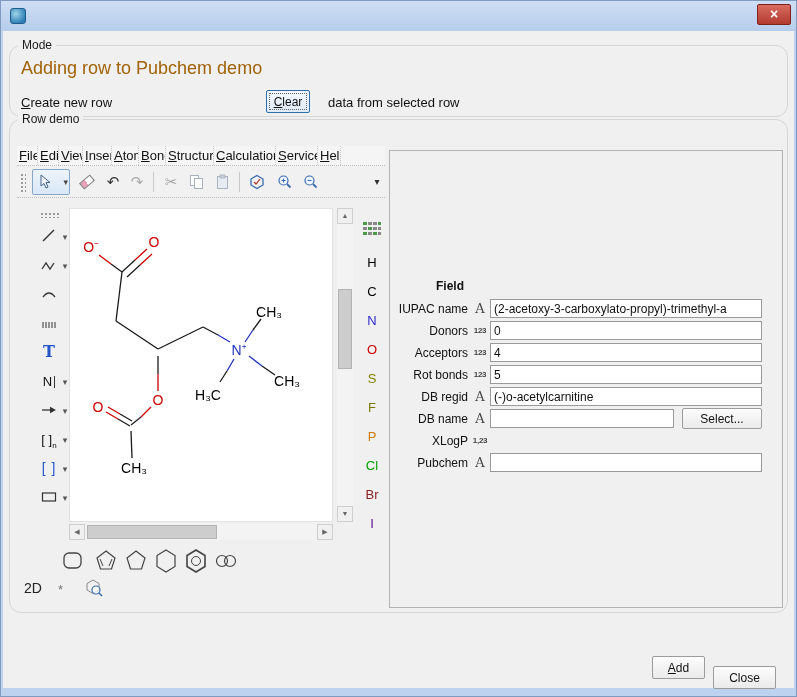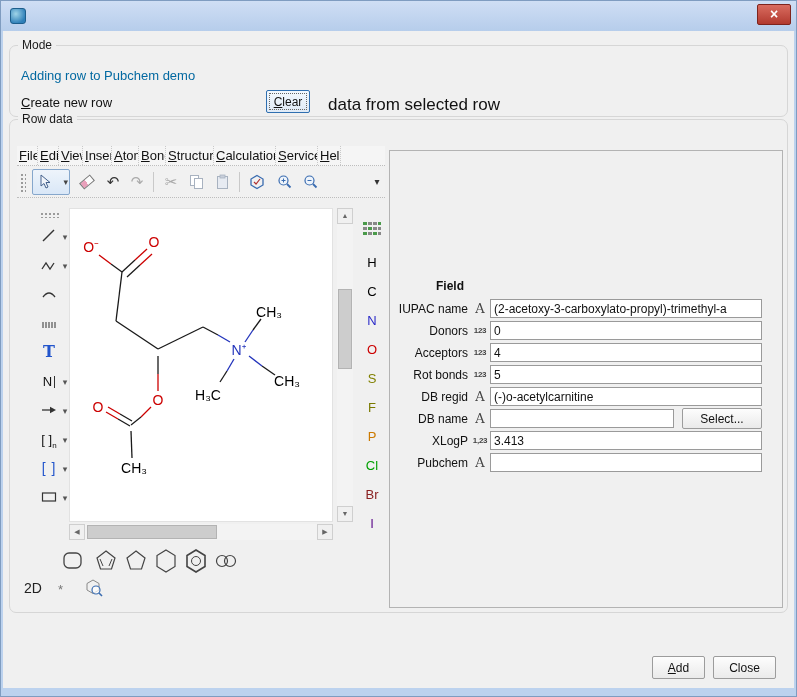--- a/index.html
+++ b/index.html
@@ -13,32 +13,32 @@
   .app-icon { position:absolute; left:9px; top:7px; width:16px; height:16px; border-radius:3px;
               background:radial-gradient(circle at 35% 35%, #9fd4e8, #2e7fb8 75%);
               border:1px solid #1d5e8c; }
   .title { position:absolute; left:0; right:0; top:6px; text-align:center; font-size:15px; color:#111; }
   .close-btn { position:absolute; right:5px; top:3px; width:34px; height:21px; cursor:default;
                background:linear-gradient(#d96c60,#b23a2f); border:1px solid #7e241d; border-radius:2px;
                color:#fff; font-size:14px; font-weight:bold; text-align:center; line-height:19px; }
 
   .client { position:absolute; left:2px; right:2px; top:30px; bottom:8px; background:#f0f0f0; }
 
-  .groupbox { position:absolute; border:1px solid #d6d6d6; border-radius:7px; }
+  .groupbox { position:absolute; border:1px solid #d6d6d6; border-radius:12px; }
   .gb-label { position:absolute; top:-8px; left:8px; background:#f0f0f0; padding:0 4px;
               font-size:12px; color:#1a1a1a; }
 
   
   #mode-group { left:6px; top:14px; width:779px; height:72px; }
-  .mode-line1 { position:absolute; left:11px; top:22px; font-size:13px; color:#0369a1; }
+  .mode-line1 { position:absolute; left:11px; top:12px; font-size:18px; color:#a16207; }
   .mode-line2 { position:absolute; left:11px; top:49px; font-size:13px; color:#111; }
   .clear-btn  { position:absolute; left:256px; top:44px; width:44px; height:23px;
                 font-size:12px; color:#111; border:1px solid #2f6fb0; border-radius:2px;
                 background:linear-gradient(#f3f9fe,#dfeaf6); outline:1px dotted #666; outline-offset:-4px; }
-  .clear-suffix { position:absolute; left:318px; top:49px; font-size:17px; color:#111; }
+  .clear-suffix { position:absolute; left:318px; top:49px; font-size:13px; color:#111; }
 
   
   #rowdata-group { left:6px; top:88px; width:779px; height:494px; }
 
   .menubar { position:absolute; left:7px; top:26px; width:368px; height:20px; display:flex;
              background:#f5f5f5; border-bottom:1px dotted #bdbdbd; }
   .menu-item { flex:0 0 auto; height:19px; line-height:19px; font-size:13px; color:#111;
                padding-left:2px; overflow:hidden; white-space:nowrap; border-right:1px dotted #c9c9c9; }
 
   .sk-toolbar { position:absolute; left:7px; top:47px; width:368px; height:31px;
@@ -115,21 +115,21 @@
   .fvalue-short { width:184px; }
   .select-btn { position:absolute; left:288px; top:-1px; width:80px; height:21px; font-size:12px;
                 color:#111; border:1px solid #9c9c9c; border-radius:2px;
                 background:linear-gradient(#fdfdfd,#eaeaea); }
 
   
   .footer-btn { position:absolute; top:625px; height:23px; font-size:12px; color:#111;
                 border:1px solid #9c9c9c; border-radius:2px;
                 background:linear-gradient(#fdfdfd,#eaeaea); }
   #add-btn { left:649px; width:53px; }
-  #close-btn2 { left:710px; width:63px; }
+  #close-btn2 { left:710px; width:63px;margin-top:10px; }
 
   svg { display:block; }
 </style>
 </head>
 <body>
 
 <div class="window">
   <div class="titlebar">
     <div class="app-icon"></div>
     <div class="close-btn">×</div>
@@ -139,21 +139,21 @@
 
     <div class="groupbox" id="mode-group">
       <div class="gb-label">Mode</div>
       <div class="mode-line1">Adding row to Pubchem demo</div>
       <div class="mode-line2"><u>C</u>reate new row</div>
       <button class="clear-btn"><u>C</u>lear</button>
       <div class="clear-suffix">data from selected row</div>
     </div>
 
     <div class="groupbox" id="rowdata-group">
-      <div class="gb-label">Row data</div>
+      <div class="gb-label">Row demo</div>
 
       <div class="menubar">
         <div class="menu-item" style="width:21px"><u>F</u>ile</div>
         <div class="menu-item" style="width:21px"><u>E</u>dit</div>
         <div class="menu-item" style="width:24px"><u>V</u>iew</div>
         <div class="menu-item" style="width:29px"><u>I</u>nsert</div>
         <div class="menu-item" style="width:27px"><u>A</u>tom</div>
         <div class="menu-item" style="width:27px"><u>B</u>ond</div>
         <div class="menu-item" style="width:48px"><u>S</u>tructure</div>
         <div class="menu-item" style="width:62px"><u>C</u>alculations</div>
@@ -435,21 +435,20 @@
         </div>
         <div class="frow" style="top:258px">
           <div class="flabel">DB name</div>
           <div class="ftype ftype-a">A</div>
           <input class="fvalue fvalue-short" value="" style="">
           <button class="select-btn">Select...</button>
         </div>
         <div class="frow" style="top:280px">
           <div class="flabel">XLogP</div>
           <div class="ftype ftype-num">1,23</div>
-          <input class="fvalue" value="3.413" style="">
         </div>
         <div class="frow" style="top:302px">
           <div class="flabel">Pubchem</div>
           <div class="ftype ftype-a">A</div>
           <input class="fvalue" value="" style="">
         </div>
       </div>
     </div>
 
     <button class="footer-btn" id="add-btn"><u>A</u>dd</button>

